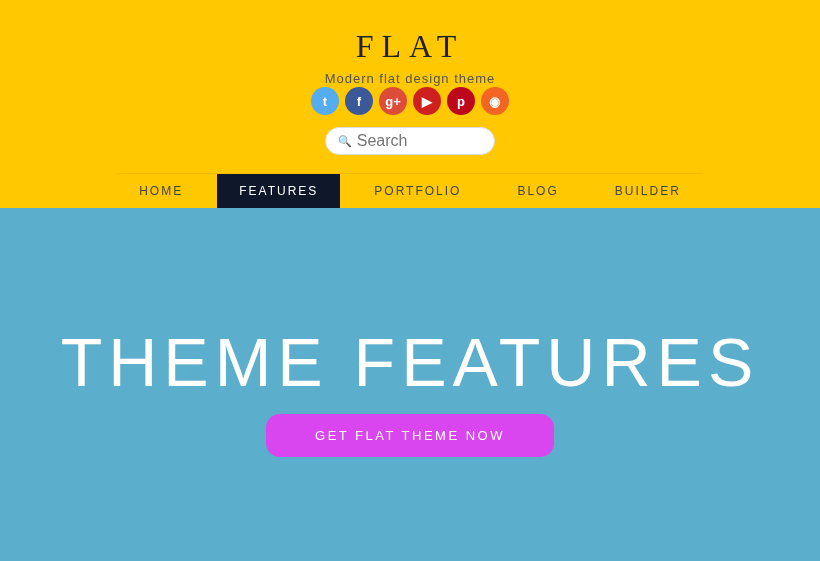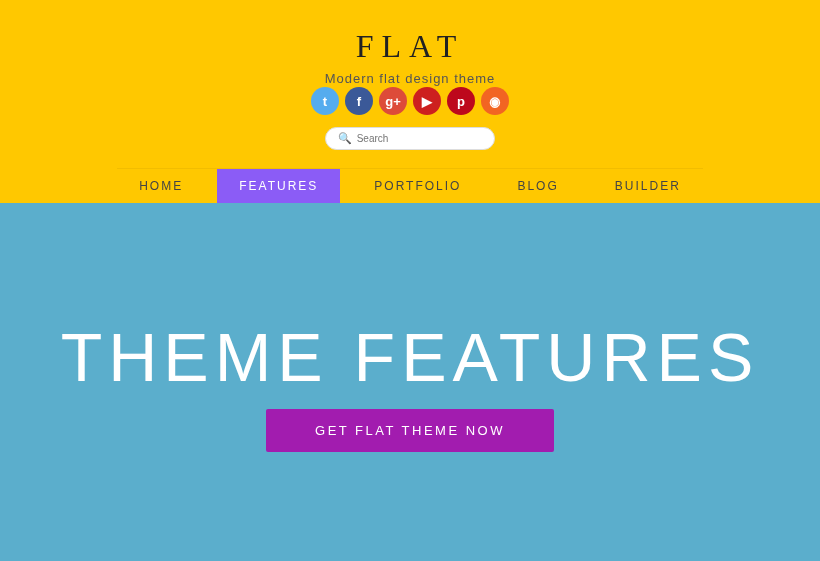--- a/index.html
+++ b/index.html
@@ -70,21 +70,21 @@
 
     .search-icon-inner {
       color: #aaa;
       font-size: 11px;
       margin-right: 5px;
     }
 
     .search-input {
       border: none;
       outline: none;
-      font-size: 10px;
+      font-size: 16px;
       color: #aaa;
       background: transparent;
       width: 120px;
     }
 
     
     .nav {
       background-color: #FFC800;
       display: flex;
       justify-content: center;
@@ -98,21 +98,21 @@
       padding: 10px 22px;
       font-size: 12px;
       letter-spacing: 2px;
       color: #444;
       cursor: pointer;
       font-weight: 500;
       text-transform: uppercase;
     }
 
     .nav-item.active {
-      background-color: #8b5cf6;
+      background-color: #0f172a;
       color: #ffffff;
     }
 
     
     .hero {
       background-color: #5BAECC;
       flex: 1;
       display: flex;
       flex-direction: column;
       align-items: center;
@@ -140,29 +140,29 @@
       letter-spacing: 0.5px;
     }
 
     .hero-subtitle a {
       color: rgba(255,255,255,0.95);
       border-bottom: 1px solid rgba(255,255,255,0.7);
       text-decoration: none;
     }
 
     .cta-button {
-      background-color: #a21caf;
+      background-color: #d946ef;
       color: white;
       border: none;
       padding: 14px 49px;
       font-size: 13px;
       letter-spacing: 2.5px;
       text-transform: uppercase;
       cursor: pointer;
-      border-radius: 2px;
+      border-radius: 14px;
       font-weight: 500;
     }
   </style>
 </head>
 <body>
 
 <div>
 
   <div class="header">
 

